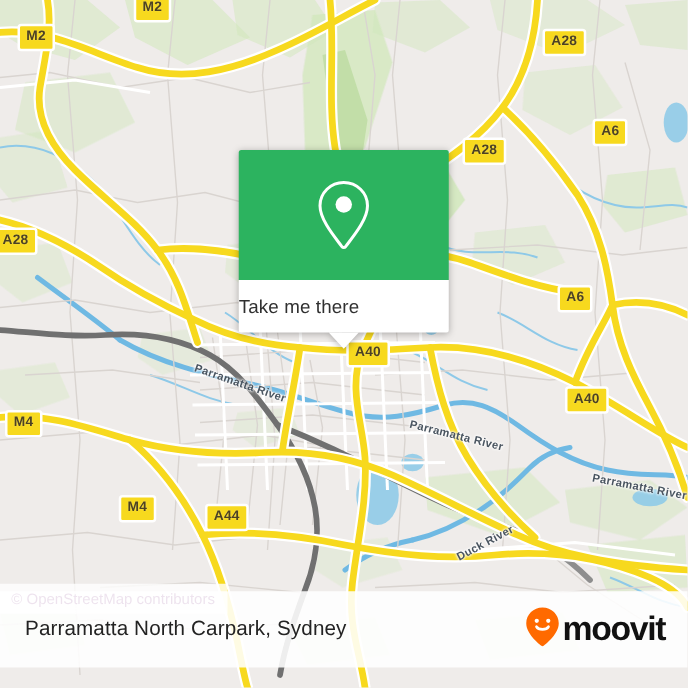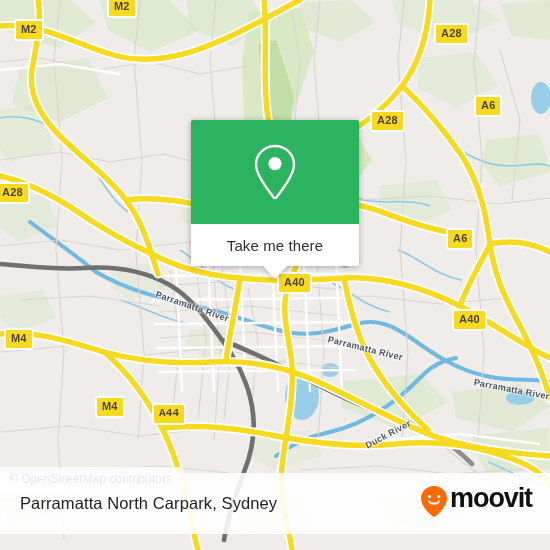--- a/index.html
+++ b/index.html
@@ -50,21 +50,21 @@
   }
   #popup-green{
     width:168px;height:104px;
     background:#2cb35f;
     border-radius:2px 2px 0 0;
     display:flex;align-items:center;justify-content:center;
   }
   #popup-pin svg{display:block;}
   #popup-bar{
     width:168px;height:42px;background:#ffffff;
-    display:flex;align-items:center;justify-content:center;
+    display:flex;align-items:center;
     border-radius:0 0 2px 2px;
   }
   #popup-bar span{
     color:#303030;font-size:15px;letter-spacing:.1px;
   }
   #popup-tail{
     position:absolute;left:50%;top:146px;
     width:0;height:0;margin-left:-12px;
     border-left:12px solid transparent;
     border-right:12px solid transparent;
@@ -82,21 +82,21 @@
   }
 
   
   #bottombar{
     position:absolute;left:0;bottom:16px;width:550px;height:61px;
     background:rgba(255,255,255,.88);
     display:flex;align-items:center;justify-content:space-between;
     box-sizing:border-box;padding:0 18px 0 20px;
   }
   #place-title{color:#232323;font-size:16.5px;letter-spacing:.1px;white-space:nowrap;}
-  #moovit-logo{display:flex;gap:2px;}
+  #moovit-logo{display:flex;align-items:center;gap:2px;}
   #moovit-wordmark{
     color:#111111;font-size:27px;font-weight:bold;letter-spacing:-1.1px;line-height:1;
   }
 </style>
 </head>
 <body>
 
 <div id="app">
 
   <div id="map">
@@ -296,21 +296,21 @@
     <div class="shield" style="left:107px;top:-4px;">M2</div>
     <div class="shield" style="left:434px;top:23px;">A28</div>
     <div class="shield" style="left:474px;top:95px;">A6</div>
     <div class="shield" style="left:370px;top:110px;">A28</div>
     <div class="shield" style="left:-5px;top:182px;">A28</div>
     <div class="shield" style="left:446px;top:228px;">A6</div>
     <div class="shield" style="left:277px;top:272px;">A40</div>
     <div class="shield" style="left:452px;top:309px;">A40</div>
     <div class="shield" style="left:4px;top:328px;">M4</div>
     <div class="shield" style="left:95px;top:396px;">M4</div>
-    <div class="shield" style="left:152px;top:403px;font-family:Liberation Mono, monospace;">A44</div>
+    <div class="shield" style="left:164px;top:403px;">A44</div>
 
     <div class="water-label" style="left:156px;top:289px;transform:rotate(19deg);">Parramatta River</div>
     <div class="water-label" style="left:328px;top:334px;transform:rotate(14deg);">Parramatta River</div>
     <div class="water-label" style="left:474px;top:377px;transform:rotate(11deg);">Parramatta River</div>
     <div class="water-label" style="left:366px;top:441px;transform:rotate(-28deg);">Duck River</div>
   </div>
 
   <div id="popup">
     <div id="popup-green">
       <span id="popup-pin">

